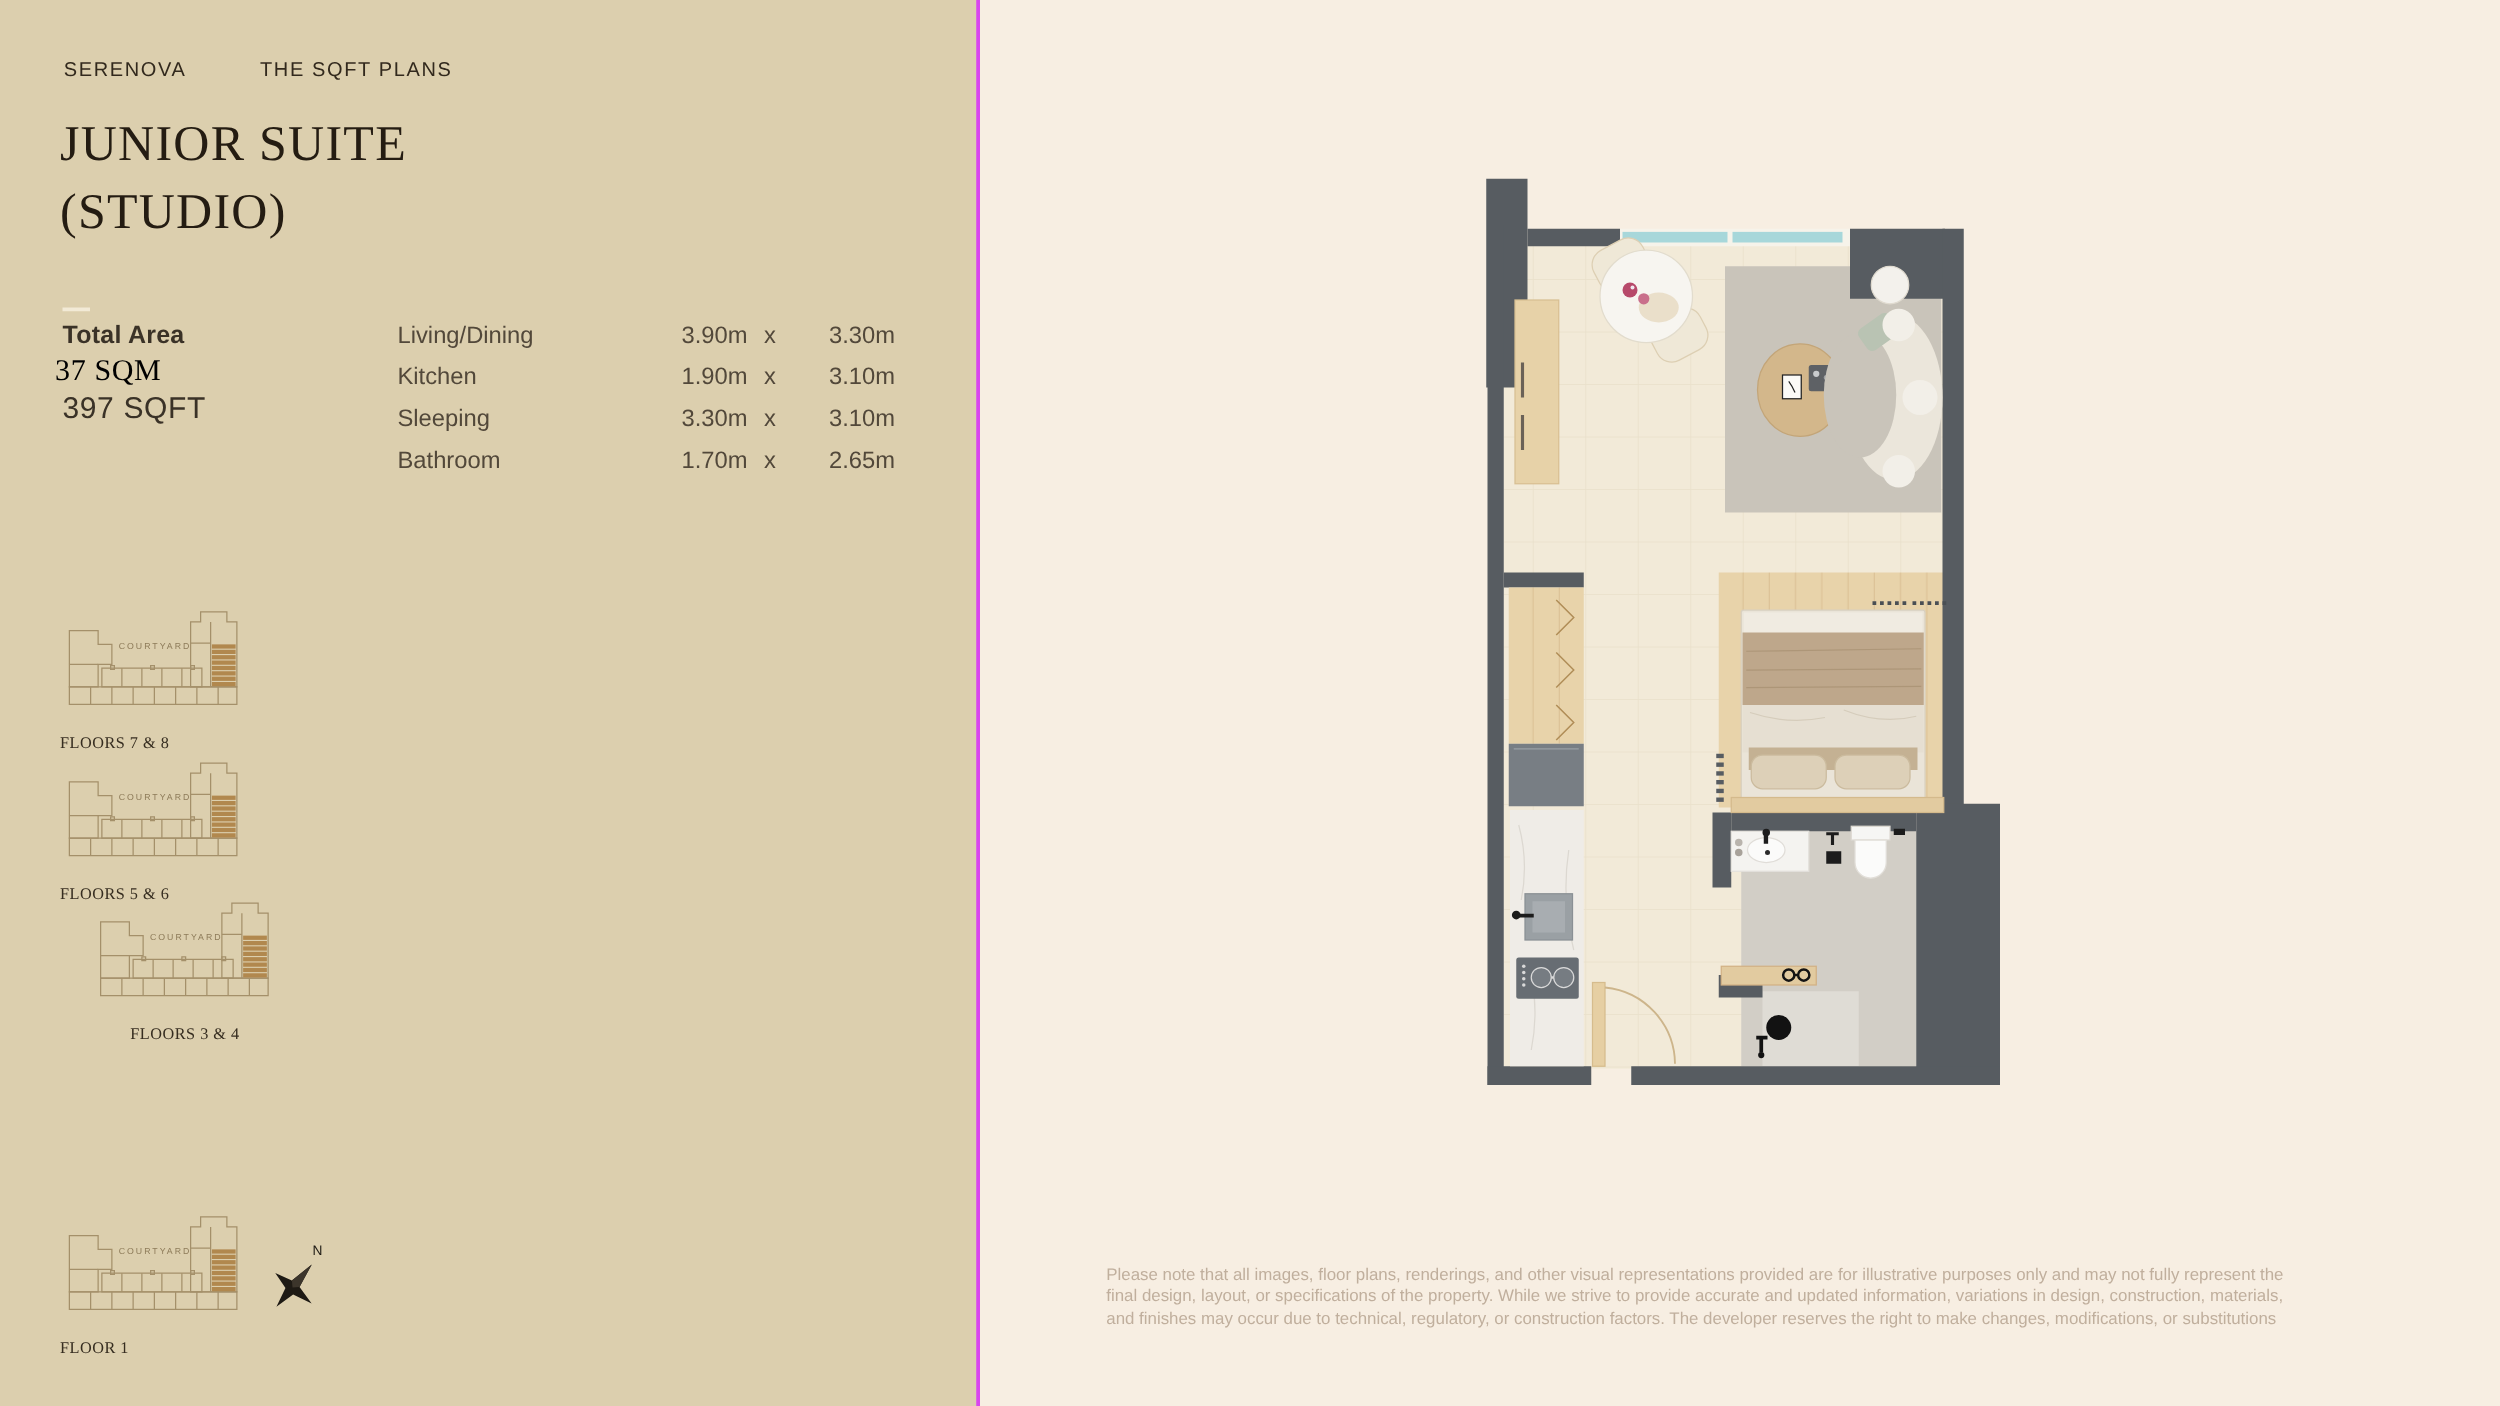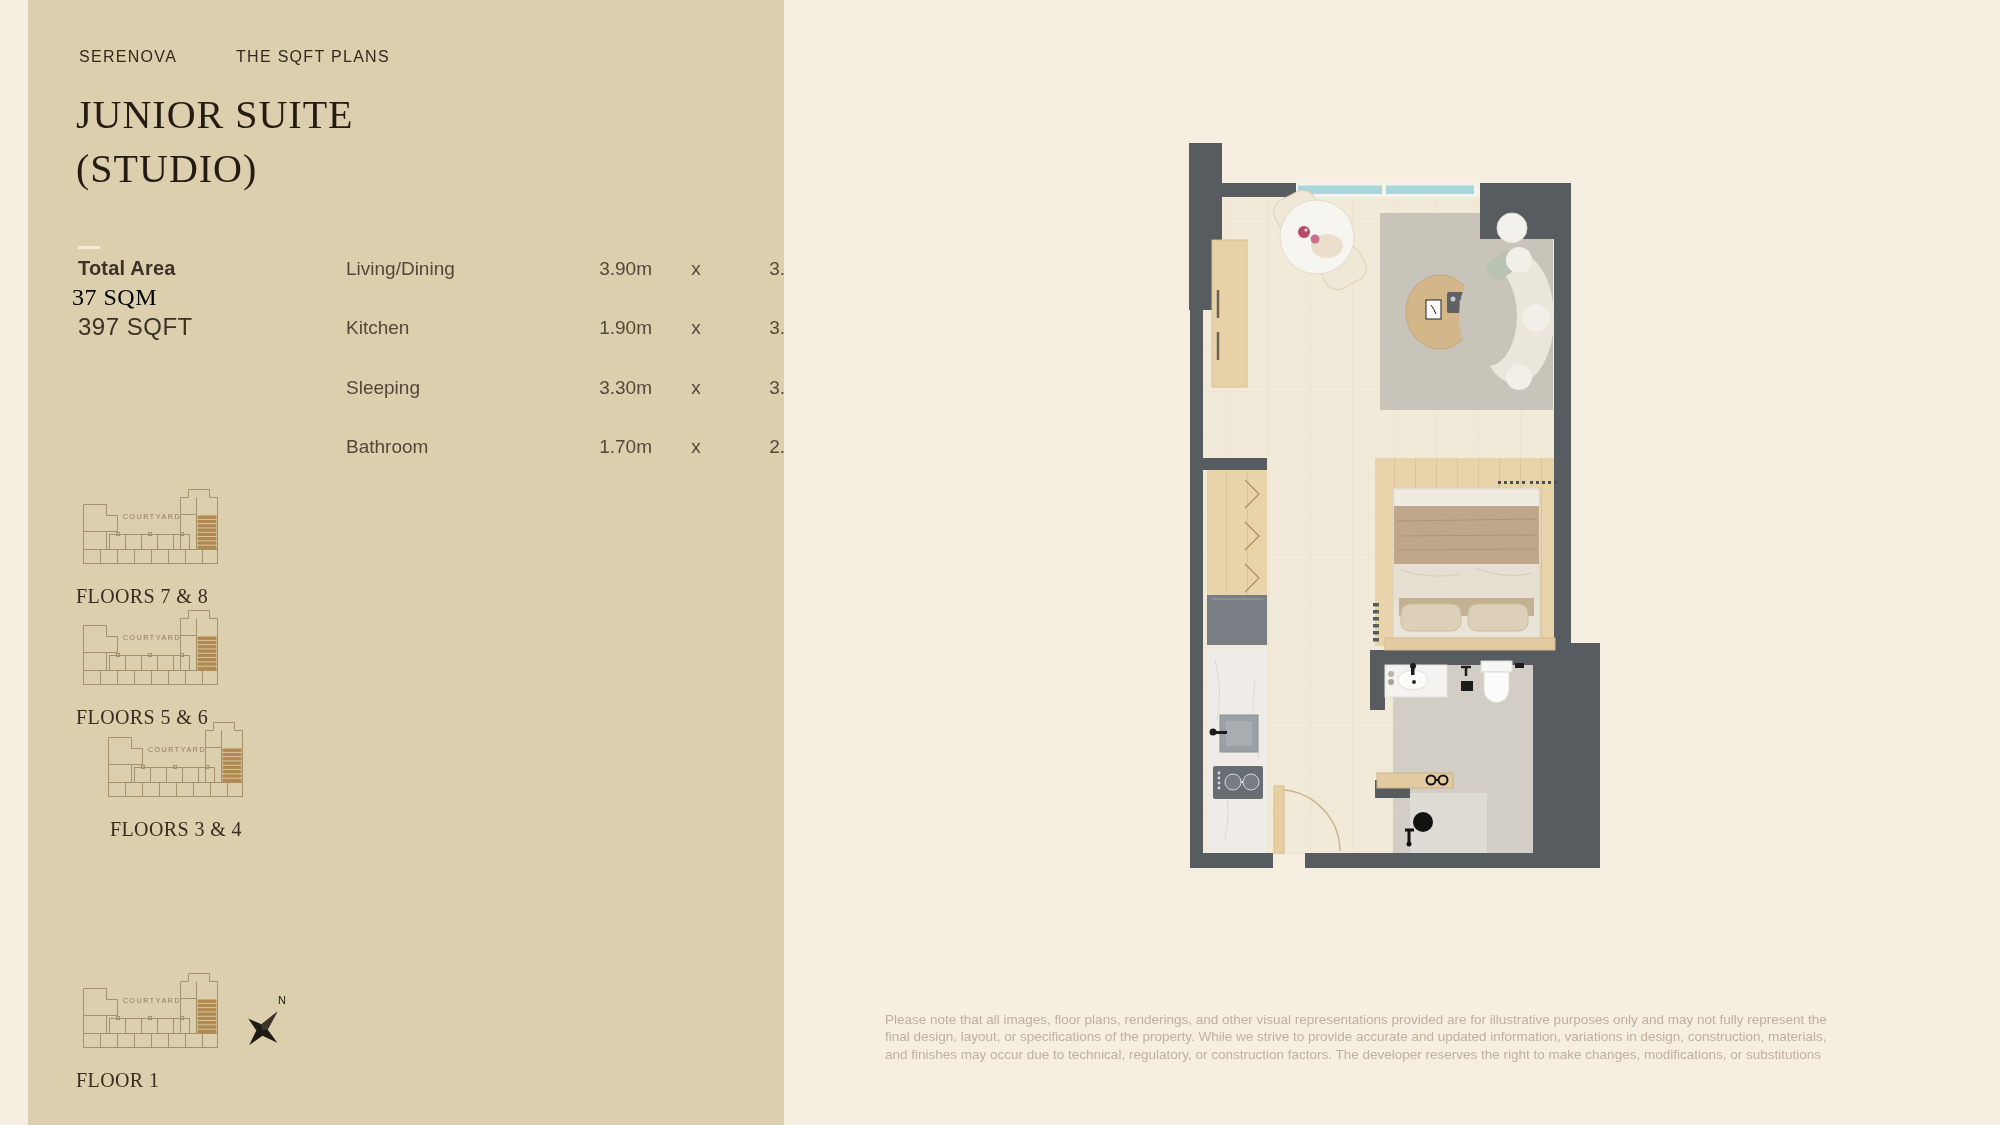--- a/index.html
+++ b/index.html
@@ -2,52 +2,52 @@
 <html><head>
 <meta charset="utf-8">
 <style>
   html,body{margin:0;padding:0;}
   body{
     width:2000px;height:1125px;position:relative;overflow:hidden;
     font-family:"Liberation Sans",sans-serif;
     background:#f7eee2;
   }
   .panel{position:absolute;top:0;bottom:0;}
-  .left-panel{left:0;width:781px;background:#dccfae;border-right:6px solid #d946ef;margin-left:28px;}
+  .left-panel{left:0;width:781px;background:#dccfae;border-right:6px solid #d946ef;}
   .right-panel{left:784px;right:0;background:#f7eee2;}
 
   .brand{position:absolute;left:51px;top:48px;font-size:16px;letter-spacing:1.3px;color:#32291d;font-weight:500;}
   .section-label{position:absolute;left:208px;top:48px;font-size:16px;letter-spacing:1.3px;color:#32291d;font-weight:500;}
 
   .page-title{
     position:absolute;left:48px;top:88px;width:480px;
     font-family:"Liberation Serif","DejaVu Serif",serif;
     font-size:40px;line-height:54px;color:#241c12;font-weight:400;letter-spacing:1px;
   }
 
   .area-dash{position:absolute;left:50px;top:246px;width:22px;height:3px;background:#f2ead6;}
   .total-area-label{position:absolute;left:50px;top:257px;font-size:20px;font-weight:600;color:#3a3227;letter-spacing:0.2px;}
   .total-area-sqm{position:absolute;left:44px;top:284px;font-size:24px;color:#000000;letter-spacing:0.5px;font-family:Liberation Serif, serif;}
   .total-area-sqft{position:absolute;left:50px;top:313px;font-size:24px;color:#3a3227;letter-spacing:0.5px;}
 
   .dims-table{
     position:absolute;left:318px;top:252px;
     display:grid;grid-template-columns:188px 92px 36px 82px;grid-auto-rows:33.5px;
-    font-size:19px;color:#52483a;align-items:center;gap:26px;
+    font-size:19px;color:#52483a;align-items:center;
   }
   .dims-table .lbl{text-align:left;}
   .dims-table .v1{text-align:right;}
   .dims-table .sep{text-align:center;}
   .dims-table .v2{text-align:right;}
 
   .keyplan-item{position:absolute;left:48px;width:200px;}
   .kp-1{top:483px;} .kp-2{top:604px;} .kp-3{top:716px;text-align:center;} .kp-4{top:846px;} .kp-5{top:967px;}
   .keyplan-caption{
     margin-top:3px;font-family:"Liberation Serif","DejaVu Serif",serif;
-    font-size:20px;color:#362d20;letter-spacing:0.4px;
+    font-size:13px;color:#362d20;letter-spacing:0.4px;
   }
   .compass{position:absolute;left:208px;top:986px;}
 
   .floor-plan{position:absolute;left:1185px;top:140px;width:420px;height:730px;}
 
   .disclaimer{
     position:absolute;left:885px;top:1011px;width:1025px;
     font-size:13.5px;line-height:17.4px;color:#c0af9d;
   }
   .disclaimer div{white-space:nowrap;}

